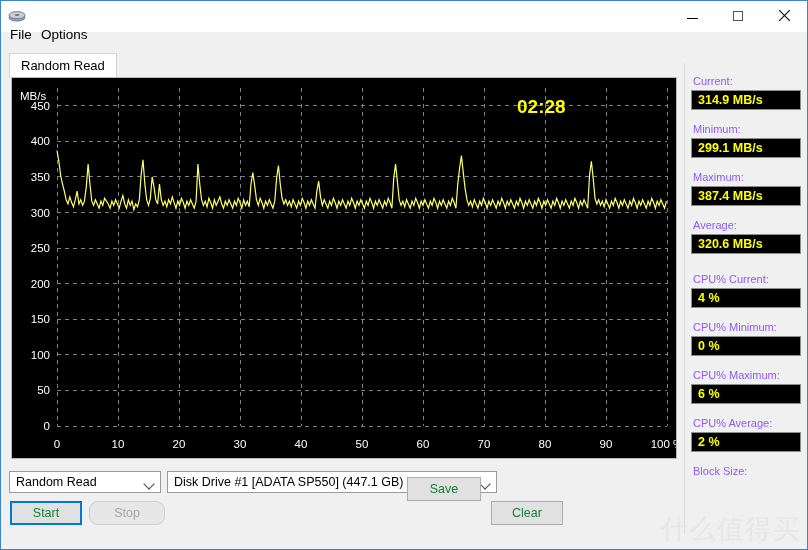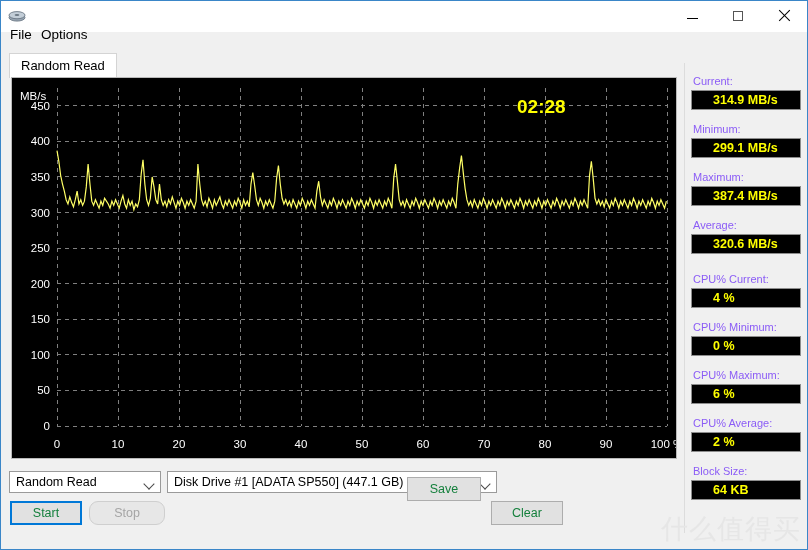--- a/index.html
+++ b/index.html
@@ -117,21 +117,21 @@
   }
   .stat-box{
     height:20px;background:#000000;
     border:1px solid #8d8d8d;
     box-sizing:border-box;
     display:flex;align-items:center;
     margin-bottom:13px;
   }
   .stat-val{
     color:#ffff00;font-size:12.5px;font-weight:bold;
-    padding-left:21px;white-space:nowrap;
+    padding-left:6px;white-space:nowrap;
     font-family:"Liberation Sans",sans-serif;
   }
   .stat-gap{margin-bottom:19px;}
   
   .panel-sep{
     position:absolute;left:683px;top:62px;width:1px;height:470px;
     background:#dcdcdc;
   }
   
   .watermark{
@@ -269,19 +269,16 @@
       </div>
       <div class="stat-label">CPU% Maximum:</div>
       <div class="stat-box">
         <div class="stat-val">6 %</div>
       </div>
       <div class="stat-label">CPU% Average:</div>
       <div class="stat-box">
         <div class="stat-val">2 %</div>
       </div>
       <div class="stat-label">Block Size:</div>
-      <div class="stat-box">
-        <div class="stat-val">64 KB</div>
-      </div>
     </div>
 
   <div class="watermark">什么值得买</div>
 </div>
 
 </body></html>

